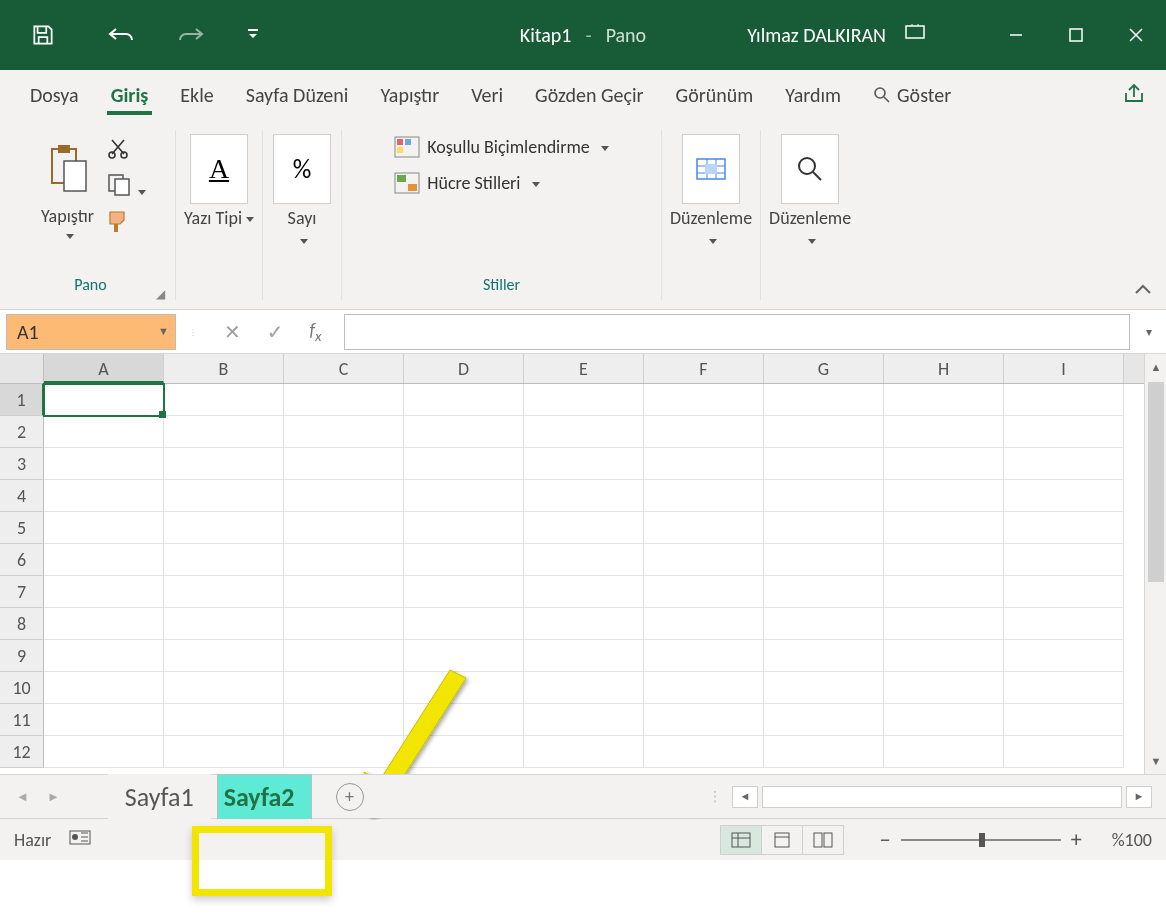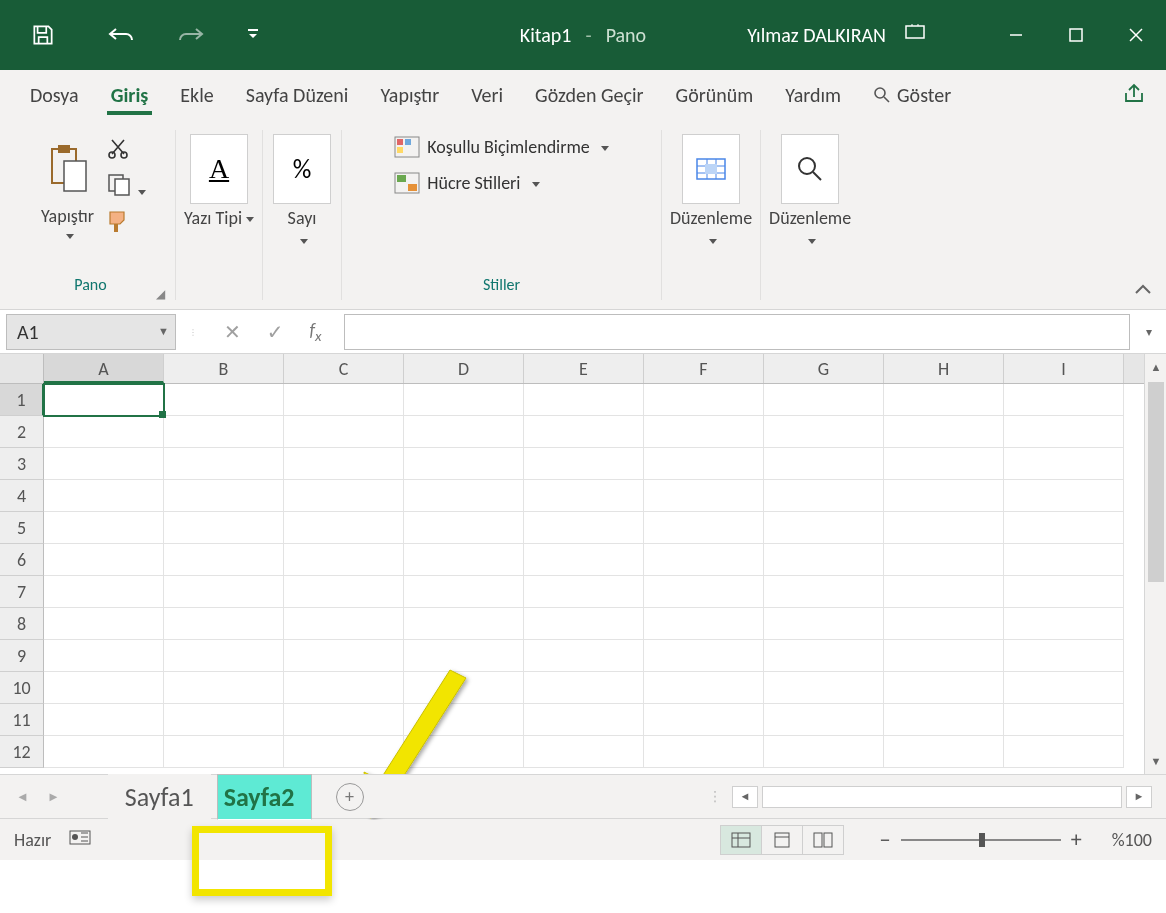--- a/index.html
+++ b/index.html
@@ -45,21 +45,21 @@
 
 .clipboard-side { display: flex; flex-direction: column; gap: 8px; padding-top: 6px; margin-left: 6px; }
 
 .style-row { display: flex; align-items: center; gap: 7px; padding: 4px 6px; font-size: 18px; color: #333; }
 .style-rows { display: flex; flex-direction: column; gap: 6px; padding-top: 2px; }
 
 .collapse-ribbon { position: absolute; right: 14px; bottom: 8px; }
 
 
 .formula-row { height: 44px; display: flex; align-items: center; border-bottom: 1px solid #d6d6d6; background: #fff; padding: 4px 6px; gap: 8px; }
-.namebox { width: 170px; height: 36px; border: 1px solid #bdbdbd; display: flex; align-items: center; padding: 0 10px; font-size: 20px; color: #333; position: relative; background: #e5e5e5; }
+.namebox { width: 170px; height: 36px; border: 1px solid #bdbdbd; display: flex; align-items: center; padding: 0 10px; font-size: 20px; color: #333; position: relative; background: #fdba74; }
 .namebox .nb-dd { position: absolute; right: 6px; color: #666; font-size: 11px; }
 .fb-handle { width: 18px; display: flex; flex-direction: column; gap: 2px; align-items: center; color: #bbb; font-size: 8px; }
 .fb-btns { display: flex; gap: 26px; padding: 0 14px; align-items: center; color: #a0a0a0; font-size: 20px; }
 .fx { font-style: italic; font-size: 18px; color: #777; }
 .formula-input { flex: 1; height: 36px; border: 1px solid #bdbdbd; background: #fff; }
 .fb-expand { width: 22px; color: #666; font-size: 12px; text-align: center; }
 
 
 .grid-wrap { position: relative; background: #fff; height: 420px; }
 .col-headers { display: flex; height: 30px; background: #e6e6e6; border-bottom: 1px solid #bdbdbd; }

